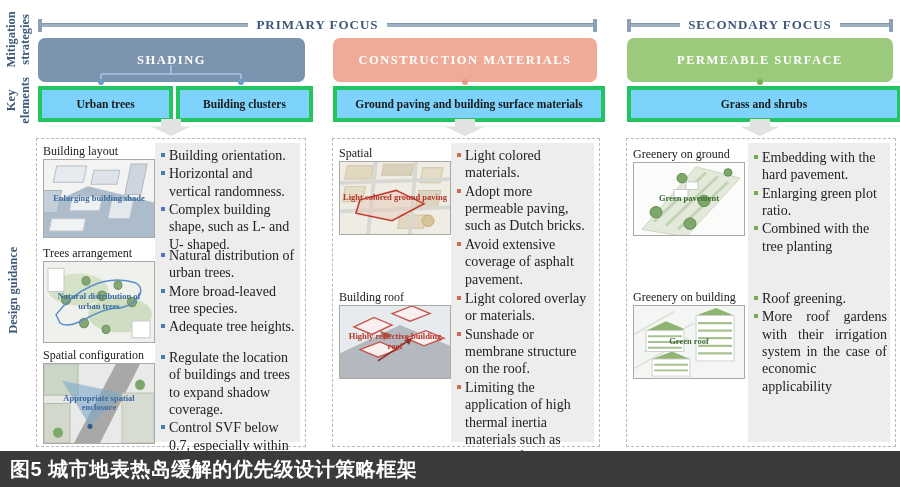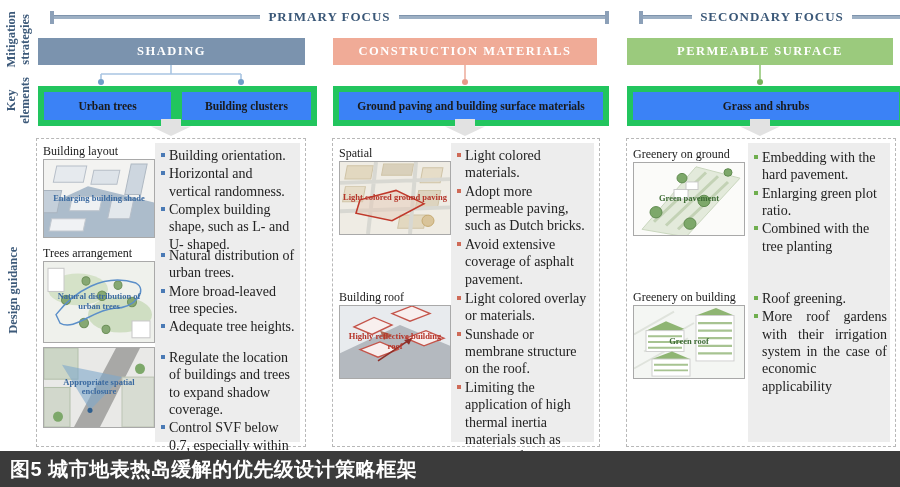--- a/index.html
+++ b/index.html
@@ -6,36 +6,36 @@
   .page{position:relative;width:900px;height:487px;background:#fff;overflow:hidden;
         font-family:"Liberation Serif","DejaVu Serif",serif;color:#1a1a1a;}
   
   .vlabel{position:absolute;color:#3d5a7a;font-weight:bold;font-size:12.5px;line-height:1.15;
           text-align:center;transform:rotate(-90deg);white-space:nowrap;}
   #lbl-mit{width:70px;left:-17px;top:25px;}
   #lbl-key{width:60px;left:-12px;top:86px;}
   #lbl-design{width:120px;left:-47px;top:283px;}
   .vlabel span{display:block;}
   
-  .bracket{position:absolute;top:10px;height:14px;display:flex;align-items:center;margin-left:12px;}
+  .bracket{position:absolute;top:18px;height:14px;display:flex;align-items:center;}
   .bracket .cap{width:4px;height:13px;background:#8ca0b8;}
   .bracket .seg{flex:1;height:3px;background:#9db0c4;border-top:1px solid #7e93ac;}
   .bracket .flabel{padding:0 8px;font-weight:bold;font-size:13px;letter-spacing:1px;color:var(--focus-text,#3b5878);white-space:nowrap;}
   #bracket-primary{left:38px;width:559px;}
   #bracket-secondary{left:627px;width:266px;text-align:center;}
   
-  .bar{position:absolute;top:38px;height:27px;display:flex;align-items:center;justify-content:center;
-       color:#fff;font-weight:bold;font-size:12.5px;letter-spacing:1.5px;white-space:nowrap;}
+  .bar{position:absolute;top:38px;height:44px;display:flex;align-items:center;justify-content:center;
+       color:#fff;font-weight:bold;font-size:12.5px;letter-spacing:1.5px;white-space:nowrap;border-radius:7px;}
   #bar1{left:38px;width:267px;background:var(--shading-bar,#7b93ae);}
   #bar2{left:333px;width:264px;background:var(--construction-bar,#f0ab97);}
   #bar3{left:627px;width:266px;background:var(--permeable-bar,#9bca7d);}
   
   .connectors{position:absolute;left:0;top:0;pointer-events:none;}
   
-  .kbox{position:absolute;top:86px;height:28px;background:#3b82f6;border:6px solid #22c55e;
+  .kbox{position:absolute;top:86px;height:28px;background:#7dd3fc;border:4px solid #22c55e;
         display:flex;align-items:center;justify-content:center;font-weight:bold;font-size:11.5px;white-space:nowrap;}
   #kbox1{left:38px;width:127px;}
   #kbox2{left:176px;width:129px;}
   #kbox3{left:333px;width:264px;}
   #kbox4{left:627px;width:266px;}
   
   .blockarrow{position:absolute;top:119px;width:40px;height:17px;background:#e2e2e2;
         clip-path:polygon(25% 0,75% 0,75% 44%,100% 44%,50% 100%,0 44%,25% 44%);}
   
   .gcol{position:absolute;top:138px;height:307px;border:1px dashed #b8b8b8;background:#fff;}
@@ -172,21 +172,21 @@
         <circle cx="74" cy="22" r="4" fill="#86a873" stroke="#6d9059"></circle>
         <circle cx="88" cy="38" r="4.5" fill="#86a873" stroke="#6d9059"></circle>
         <circle cx="40" cy="58" r="4.5" fill="#86a873" stroke="#6d9059"></circle>
         <circle cx="62" cy="64" r="4" fill="#86a873" stroke="#6d9059"></circle>
         <path d="M12,50 C30,28 60,10 92,20 C104,26 92,44 70,44 C48,46 30,66 16,58 Z" fill="none" stroke="#5b8fc9" stroke-width="1.4"></path>
       </svg>
       <div class="icap blue">Natural distribution of urban trees</div>
     </div>
 
     <div class="ititle" style="top:209px">Spatial configuration</div>
-    <div class="illus" style="top:208px;height:79px">
+    <div class="illus" style="top:224px;height:79px">
       <svg viewBox="0 0 110 76" preserveAspectRatio="none">
         <rect width="110" height="76" fill="#e9e9e7"></rect>
         <polygon points="30,76 72,0 96,0 56,76" fill="#a8a8a6"></polygon>
         <rect x="0" y="0" width="34" height="30" fill="#ccd6c6" stroke="#b3c0ab"></rect>
         <rect x="0" y="38" width="26" height="38" fill="#d2d8cc" stroke="#b3c0ab"></rect>
         <rect x="78" y="28" width="32" height="48" fill="#d7dcd2" stroke="#bcc4b4"></rect>
         <circle cx="14" cy="66" r="5" fill="#7da86a"></circle>
         <circle cx="96" cy="20" r="5" fill="#7da86a"></circle>
         <polygon points="18,16 78,28 46,60" fill="#7fa8cc" opacity="0.6"></polygon>
         <circle cx="46" cy="60" r="2.5" fill="#2e5e8e"></circle>

